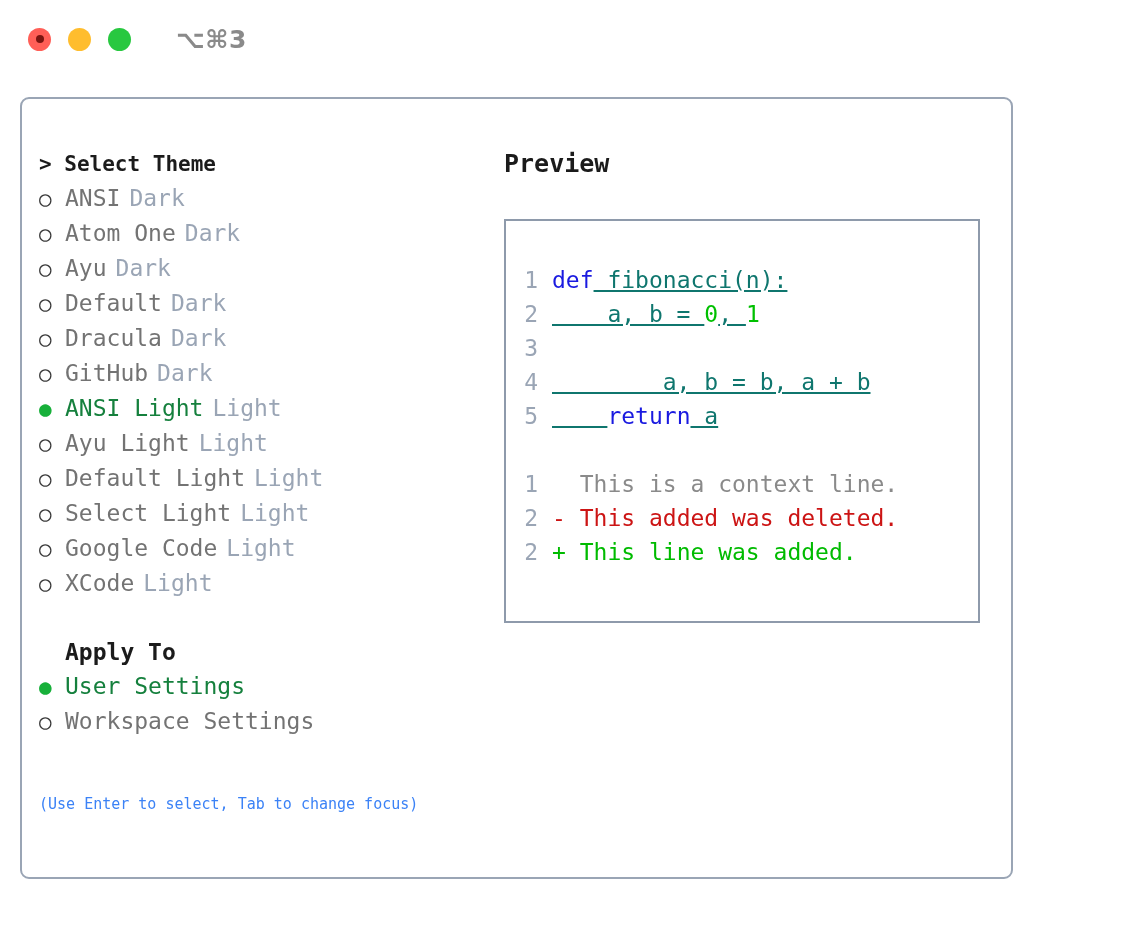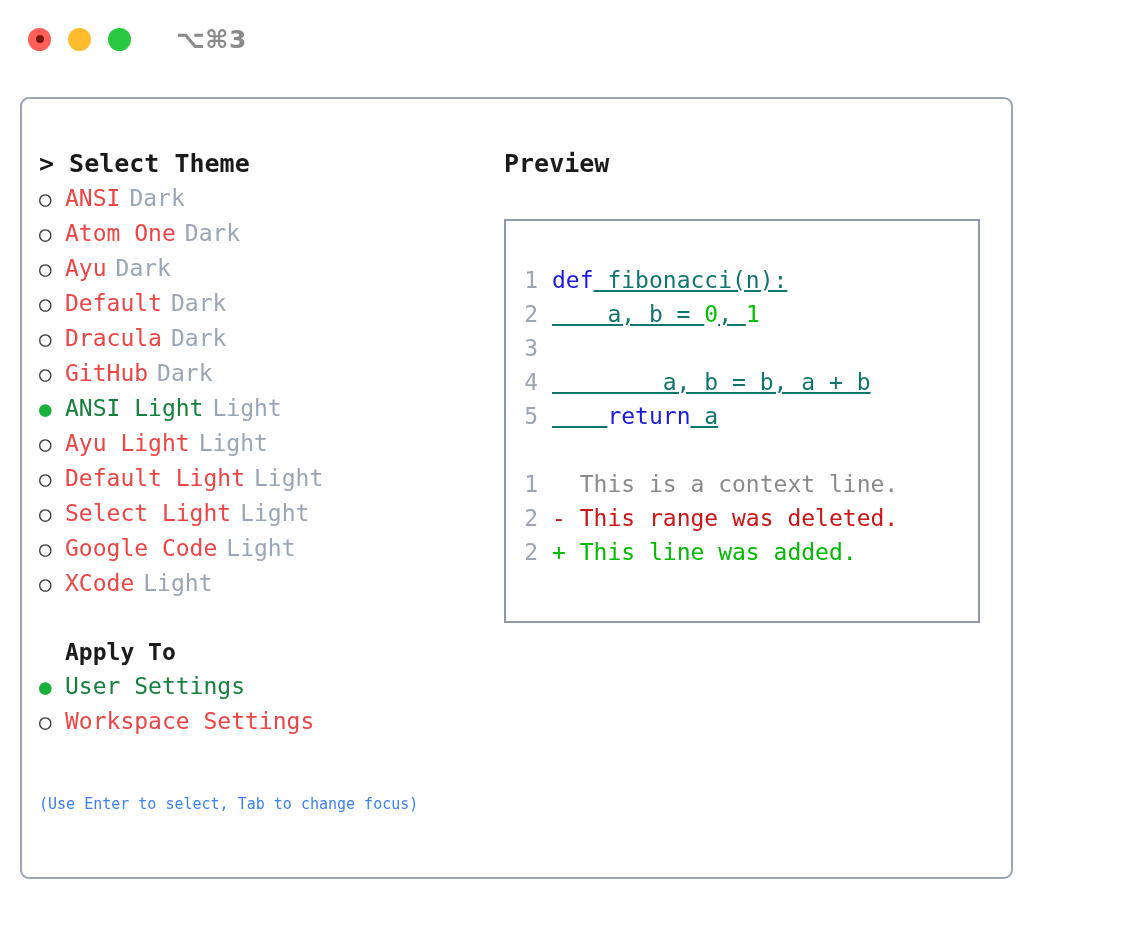--- a/index.html
+++ b/index.html
@@ -98,21 +98,21 @@
     box-sizing: border-box;
     flex: none;
   }
   .right-col {
     flex: 1;
     padding: 48px 0 0 0;
     box-sizing: border-box;
   }
 
   .heading {
-    font-size: 25px;
+    font-size: 21px;
     font-weight: bold;
     color: #1b1b1b;
     line-height: 34px;
     white-space: pre;
   }
   .heading .caret { color: #1b1b1b; }
 
   .theme-list, .apply-list {
     list-style: none;
     margin: 0;
@@ -130,21 +130,21 @@
     width: 26px;
     flex: none;
     font-size: 21px;
     color: #3a3a3a;
   }
   .bullet.sel {
     color: #17b03a;
     font-size: 21px;
   }
   .row.selected .label { color: #15803d; }
-  .label { color: #ef4444; }
+  .label { color: #737373; }
   .tag {
     color: #9aa5b5;
     margin-left: 9px;
   }
   .row.selected .tag { color: #9aa5b5; }
 
   .apply-heading {
     font-size: 23px;
     font-weight: bold;
     color: #1b1b1b;
@@ -264,21 +264,21 @@
           <div id="code-block">
               <div class="code-line"><span class="lineno">1</span><span class="code-text"><span class="tok-kw">def</span><span class="tok-plain"> fibonacci(n):</span></span></div>
               <div class="code-line"><span class="lineno">2</span><span class="code-text"><span class="tok-plain">    a, b = </span><span class="tok-num">0</span><span class="tok-plain">, </span><span class="tok-num">1</span></span></div>
               <div class="code-line"><span class="lineno">3</span></div>
               <div class="code-line"><span class="lineno">4</span><span class="code-text"><span class="tok-plain">        a, b = b, a + b</span></span></div>
               <div class="code-line"><span class="lineno">5</span><span class="code-text"><span class="tok-plain">    </span><span class="tok-kw">return</span><span class="tok-plain"> a</span></span></div>
             </div>
           <div class="diff-gap"></div>
           <div id="diff-block">
               <div class="code-line"><span class="lineno">1</span><span class="diff-ctx">  </span><span class="diff-ctx">This is a context line.</span></div>
-              <div class="code-line"><span class="lineno">2</span><span class="diff-del">- </span><span class="diff-del">This range was deleted.</span></div>
+              <div class="code-line"><span class="lineno">2</span><span class="diff-del">- </span><span class="diff-del">This added was deleted.</span></div>
               <div class="code-line"><span class="lineno">2</span><span class="diff-add">+ </span><span class="diff-add">This line was added.</span></div>
             </div>
         </div>
       </div>
 
     </div>
   </div>
 </div>
 
 </body></html>

